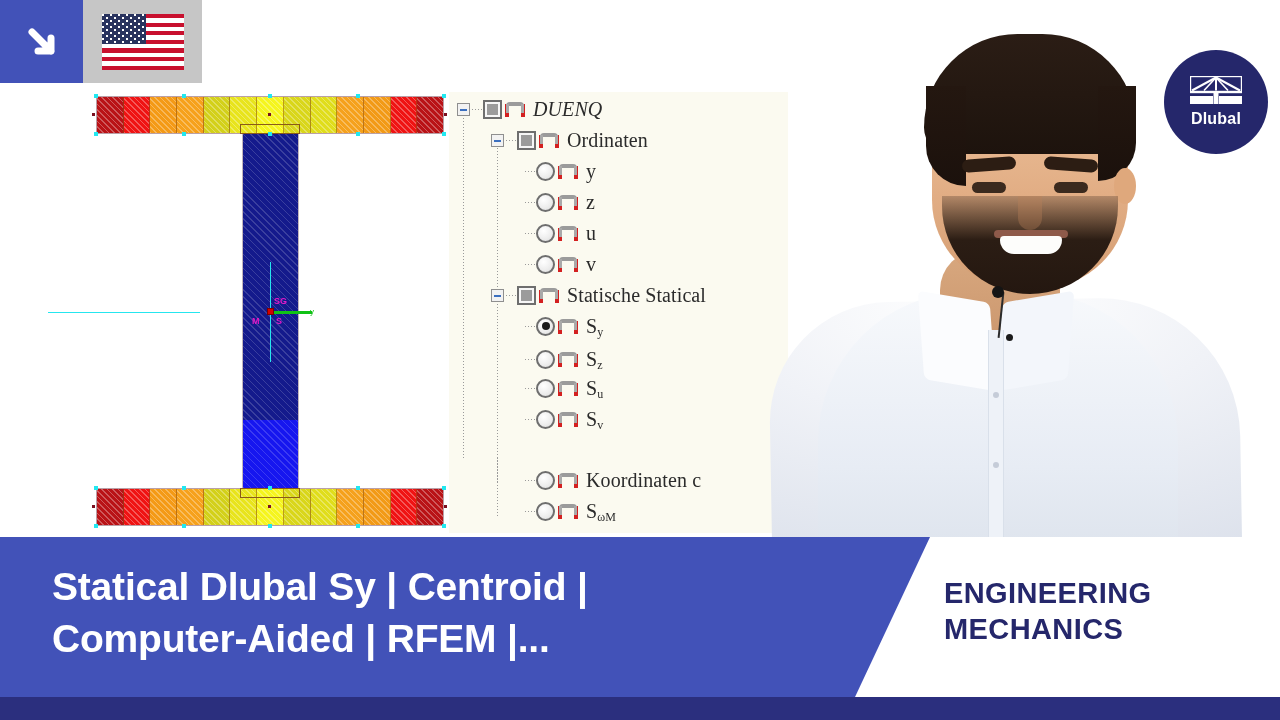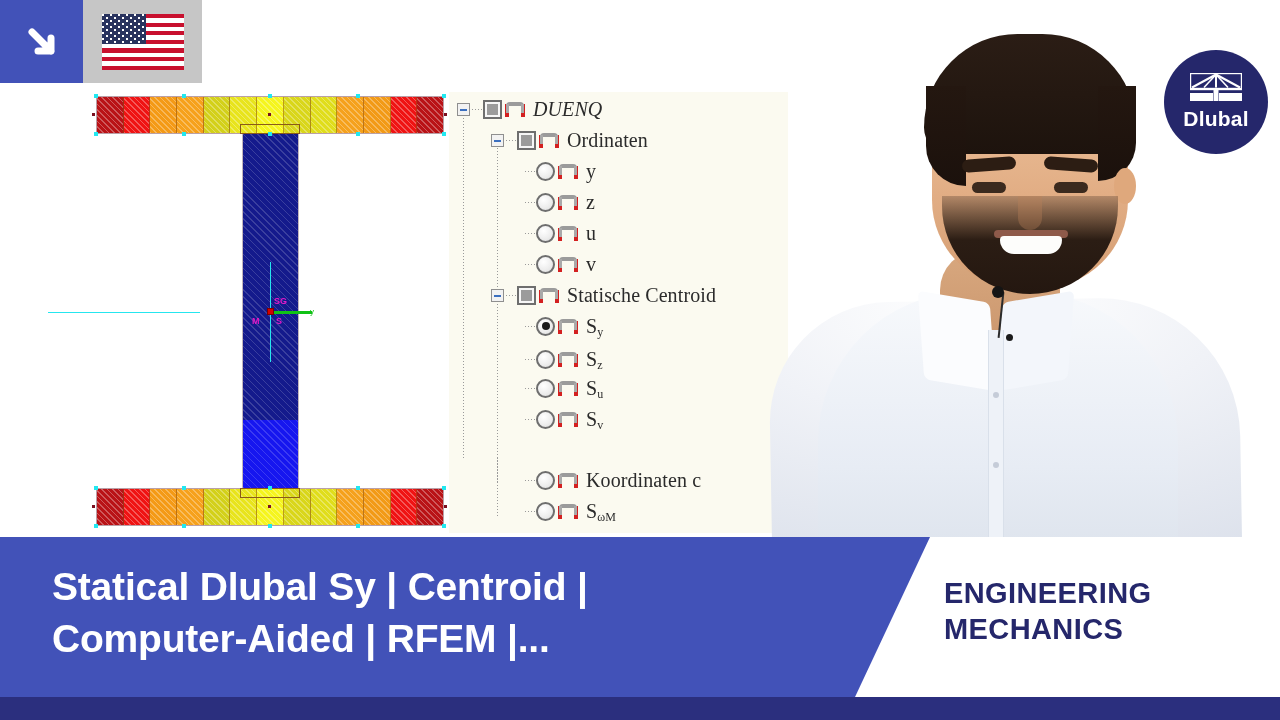--- a/index.html
+++ b/index.html
@@ -29,21 +29,21 @@
       radial-gradient(circle, #ffffff 1.1px, transparent 1.2px);
     background-size:8px 6px,8px 6px;
     background-position:1px 1px,5px 4px;}
 
   
   .logo-circle{
     position:absolute;right:12px;top:50px;width:104px;height:104px;border-radius:50%;
     background:#25276b;display:flex;flex-direction:column;align-items:center;justify-content:center;
   }
   .logo-mark{width:52px;height:31px;position:relative;}
-  .logo-text{color:#fff;font-weight:bold;font-size:21px;letter-spacing:.2px;margin-top:3px;
+  .logo-text{color:#fff;font-weight:bold;font-size:16px;letter-spacing:.2px;margin-top:3px;
     font-family:"Liberation Sans",sans-serif;}
 
   
   .cad{position:absolute;left:96px;top:96px;width:348px;height:430px;}
   .flange{position:absolute;left:0;width:348px;height:38px;display:flex;
     border:1px solid #b9a0a8;box-sizing:border-box;}
   .flange.top{top:0;}
   .flange.bot{top:392px;}
   .seg{flex:1 1 auto;height:100%;position:relative;box-sizing:border-box;
     border-right:1px solid rgba(140,80,20,.55);}
@@ -362,21 +362,21 @@
       <span class="chk">
           <i></i>
         </span>
       <span class="sect">
         <b class="tp"></b>
           <b class="lg"></b>
           <b class="rg"></b>
           <b class="lgg"></b>
           <b class="rgg"></b>
       </span>
-      <span class="tlabel">Statische Centroid</span>
+      <span class="tlabel">Statische Statical</span>
     </div>
 
     <div class="tnode" style="left:76px;top:221px;">
       <span class="dots"></span>
       <span class="rad on"></span>
       <span class="sect">
         <b class="tp"></b>
           <b class="lg"></b>
           <b class="rg"></b>
           <b class="lgg"></b>

